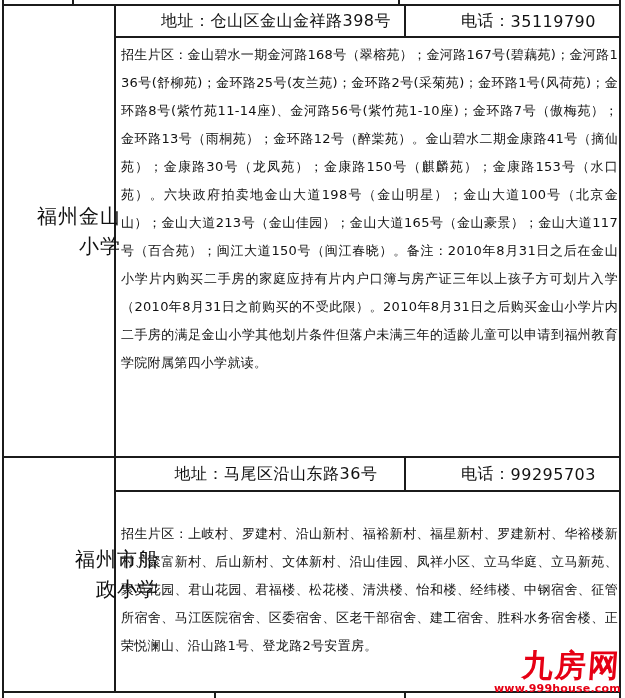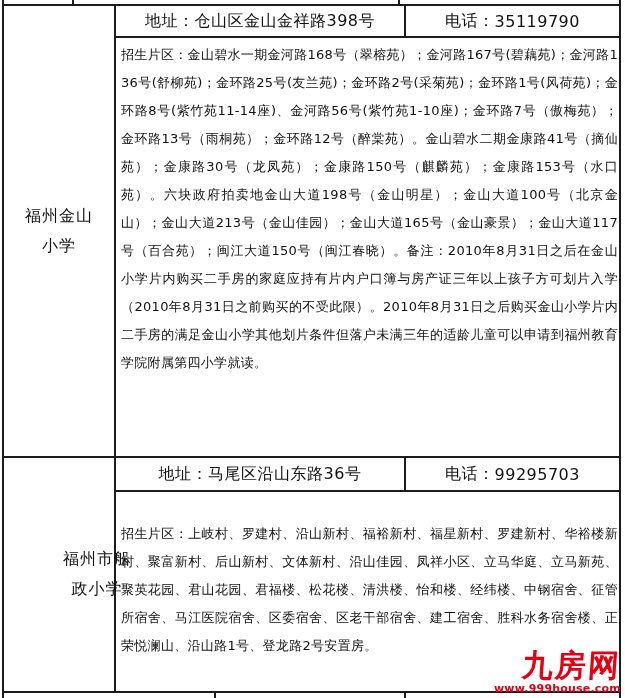--- a/index.html
+++ b/index.html
@@ -3,23 +3,23 @@
 <meta charset="utf-8">
 <style>
   html,body{margin:0;padding:0;background:#ffffff;}
   .canvas{
     position:relative;width:625px;height:698px;background:#ffffff;
     font-family:"DejaVu Sans","Liberation Sans",sans-serif;
     color:#111;overflow:hidden;
   }
   .hline{position:absolute;height:2px;background:#1b1b1b;}
   .vline{position:absolute;width:2px;background:#1b1b1b;}
-  .cell{position:absolute;display:flex;align-items:center;justify-content:center;}
+  .cell{position:absolute;display:flex;align-items:center;justify-content:center;padding-left:16px;}
   .hdr{font-size:16px;letter-spacing:0.5px;white-space:nowrap;}
-  .name-inner{width:4.6em;text-align:center;font-size:16px;line-height:30px;letter-spacing:1px;}
+  .name-inner{width:4.6em;text-align:right;font-size:20px;line-height:30px;letter-spacing:1px;}
   .para{
     position:absolute;font-size:13px;line-height:28px;text-align:justify;
     text-justify:inter-ideograph;letter-spacing:0.3px;word-break:break-all;
   }
   .wm{position:absolute;right:4px;bottom:4px;text-align:right;color:#e60014;line-height:1;}
   .wm-logo{font-size:31px;font-weight:bold;letter-spacing:2px;transform:skewX(-4deg);display:inline-block;}
   .wm-url{font-size:11px;font-weight:bold;margin-top:2px;letter-spacing:0.2px;margin-left:16px;}
 </style>
 </head>
 <body>

